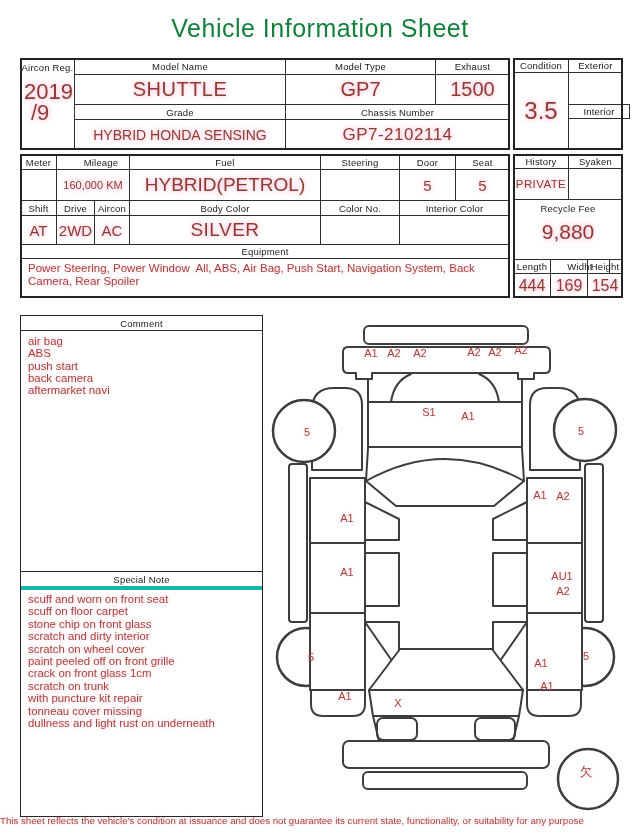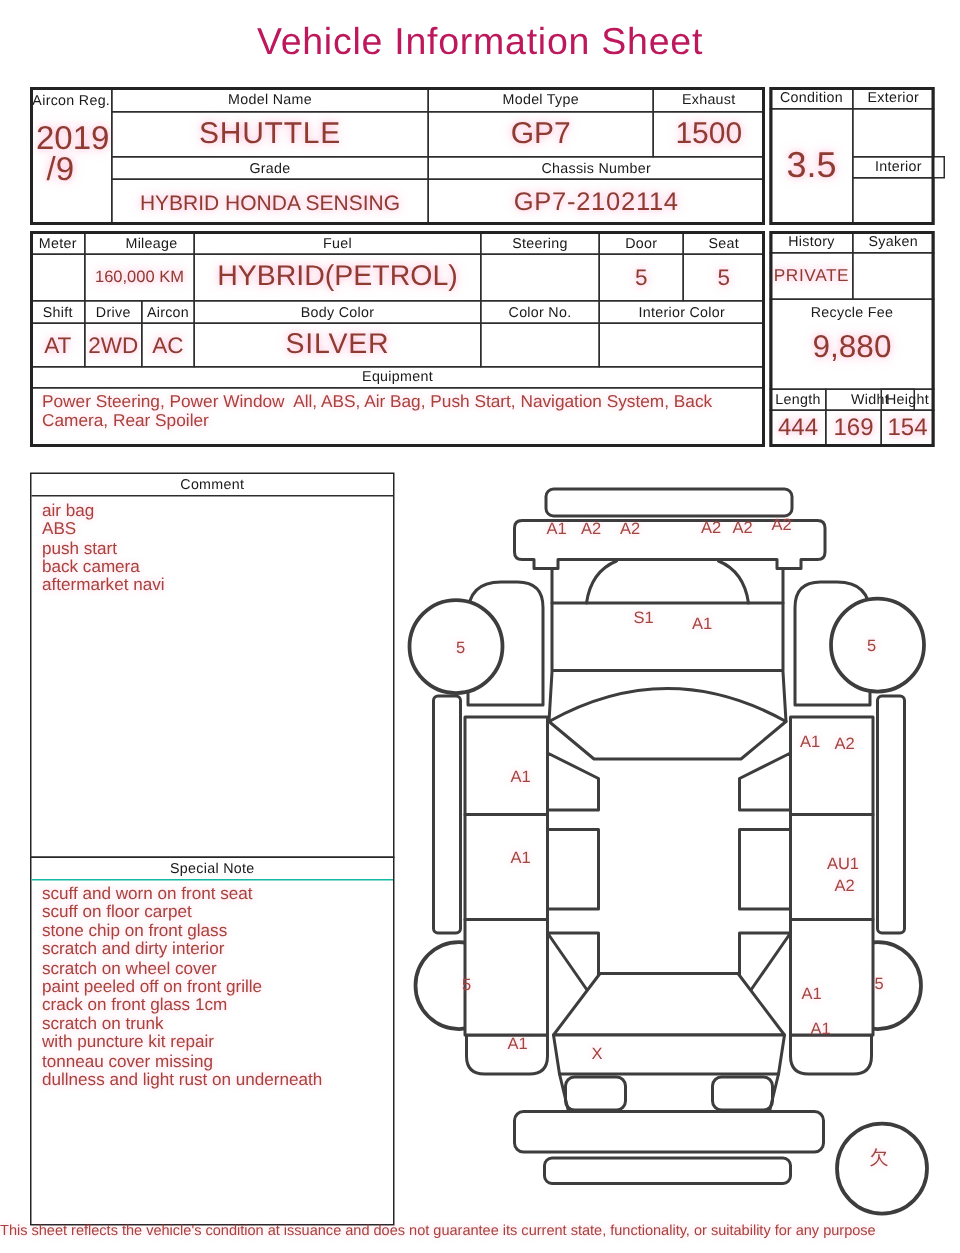--- a/index.html
+++ b/index.html
@@ -6,21 +6,21 @@
   .sheet{position:relative;width:640px;height:835px;background:#fff;
          font-family:"Liberation Sans",sans-serif;overflow:hidden;}
   .abs{position:absolute;box-sizing:border-box;}
   .cell{position:absolute;box-sizing:border-box;border:1px solid #2e2e2e;
         display:flex;align-items:center;justify-content:center;background:transparent;}
   .outer{position:absolute;box-sizing:border-box;border:2px solid #232323;pointer-events:none;}
   .box{position:absolute;box-sizing:border-box;border:1.5px solid #262626;}
   .hdr{font-size:9.5px;color:#1a1a1a;letter-spacing:.2px;white-space:nowrap;}
   .red{color:#8e3b31;text-shadow:0 0 4px rgba(255,120,175,.5),0 0 9px rgba(255,150,200,.3);}
   .red2{color:#a8423a;text-shadow:0 0 4px rgba(255,130,185,.45);}
-  .title{left:0;top:14px;width:640px;text-align:center;font-size:25px;color:#be185d;
+  .title{left:0;top:14px;width:640px;text-align:center;font-size:25px;color:#15803d;
          letter-spacing:.5px;}
   .note-line{padding-left:7px;white-space:nowrap;}
   .dlabel{position:absolute;transform:translate(-50%,-50%);font-size:11px;color:#a2453d;
           white-space:nowrap;text-shadow:0 0 4px rgba(255,130,185,.45);z-index:5;}
   .dlabel.kanji{font-size:13px;}
   .footer{left:0;top:815px;width:640px;text-align:left;font-size:9.7px;}
   svg{pointer-events:none;}
 </style>
 </head>
 <body>
@@ -107,21 +107,21 @@
     <div class="red2" style="font-size:11.4px;line-height:12.3px;padding-top:4px;">
         <div class="note-line">air bag</div>
         <div class="note-line">ABS</div>
         <div class="note-line">push start</div>
         <div class="note-line">back camera</div>
         <div class="note-line">aftermarket navi</div>
       </div>
   </div>
 
   <div class="box" style="left:20px;top:571px;width:243px;height:246px;">
-    <div class="hdr" style="height:14px;border-bottom:1px solid #14b8a6;display:flex;align-items:center;justify-content:center;">Special Note</div>
+    <div class="hdr" style="height:14px;border-bottom:4px solid #14b8a6;display:flex;align-items:center;justify-content:center;">Special Note</div>
     <div class="red2" style="font-size:11.4px;line-height:12.4px;padding-top:3px;">
         <div class="note-line">scuff and worn on front seat</div>
         <div class="note-line">scuff on floor carpet</div>
         <div class="note-line">stone chip on front glass</div>
         <div class="note-line">scratch and dirty interior</div>
         <div class="note-line">scratch on wheel cover</div>
         <div class="note-line">paint peeled off on front grille</div>
         <div class="note-line">crack on front glass 1cm</div>
         <div class="note-line">scratch on trunk</div>
         <div class="note-line">with puncture kit repair</div>

